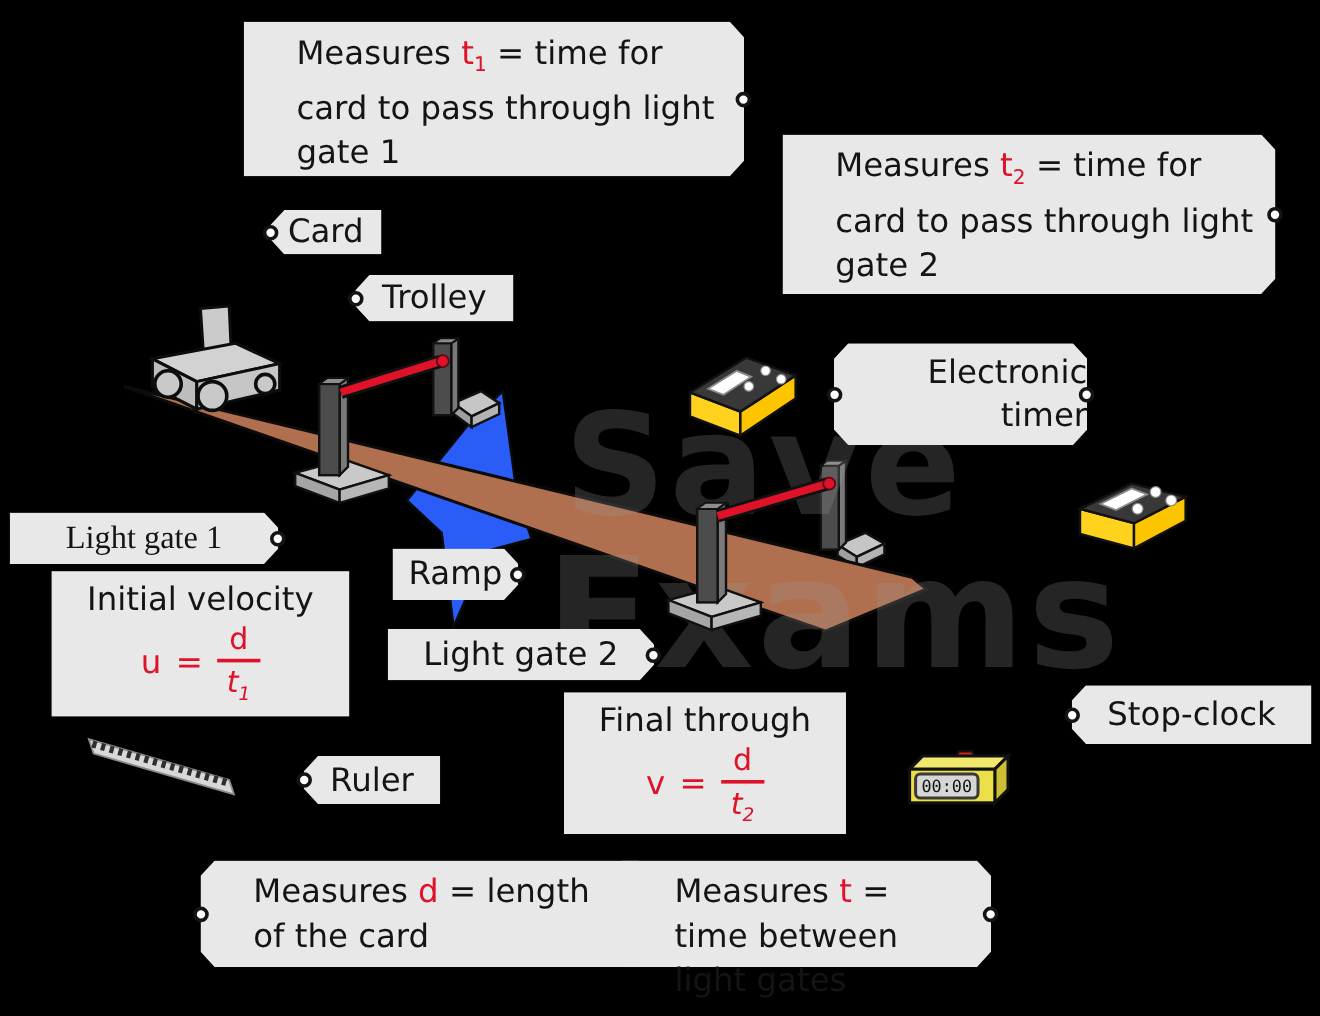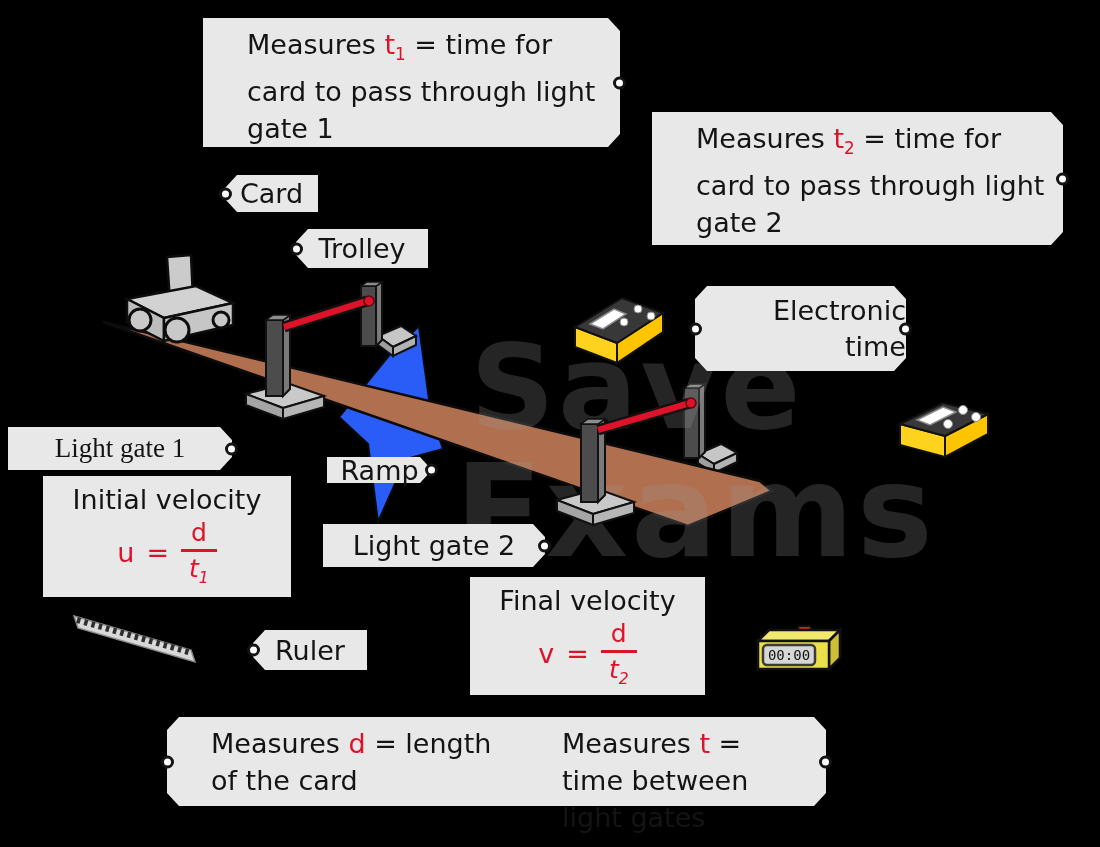--- a/index.html
+++ b/index.html
@@ -196,58 +196,62 @@
 
   <div class="tag dot-left" style="left:296px;top:229px;width:132px;height:39px;">
     <span class="dot left"></span>
     <span class="txt">Trolley</span>
   </div>
 
   <div class="tag dot-both multiline" style="left:695px;top:286px;width:193px;height:85px;">
     <span class="dot left"></span>
     <span class="dot right"></span>
     <span class="txt">Electronic</span>
-    <span class="txt">time</span>
+    <span class="txt">timer</span>
   </div>
 
   <div class="tag dot-right" style="left:8px;top:427px;width:224px;height:43px;font-family:Liberation Serif, serif;">
     <span class="dot right"></span>
     <span class="txt">Light gate 1</span>
   </div>
 
-  <div class="tag dot-right" style="left:327px;top:457px;width:105px;height:26px;">
+  <div class="tag dot-right" style="left:327px;top:457px;width:105px;height:43px;">
     <span class="dot right"></span>
     <span class="txt">Ramp</span>
   </div>
 
   <div class="tag dot-right" style="left:323px;top:524px;width:222px;height:43px;">
     <span class="dot right"></span>
     <span class="txt">Light gate 2</span>
   </div>
 
+  <div class="tag dot-left" style="left:893px;top:571px;width:200px;height:49px;">
+    <span class="dot left"></span>
+    <span class="txt">Stop-clock</span>
+  </div>
 
   <div class="tag dot-left" style="left:253px;top:630px;width:114px;height:40px;">
     <span class="dot left"></span>
     <span class="txt">Ruler</span>
   </div>
 
   <div class="fbox" style="left:43px;top:476px;width:248px;height:121px;">
     <div class="ftitle">Initial velocity</div>
     <div class="fexpr">
       <span>u</span>
         <span>=</span>
         <span class="frac">
           <span class="num">d</span>
           <span class="den"><span>t</span><sub>1</sub></span>
         </span>
     </div>
   </div>
 
   <div class="fbox" style="left:470px;top:577px;width:235px;height:118px;">
-    <div class="ftitle">Final velocity</div>
+    <div class="ftitle">Final through</div>
     <div class="fexpr">
       <span>v</span>
         <span>=</span>
         <span class="frac">
           <span class="num">d</span>
           <span class="den"><span>t</span><sub>2</sub></span>
         </span>
     </div>
   </div>
 

